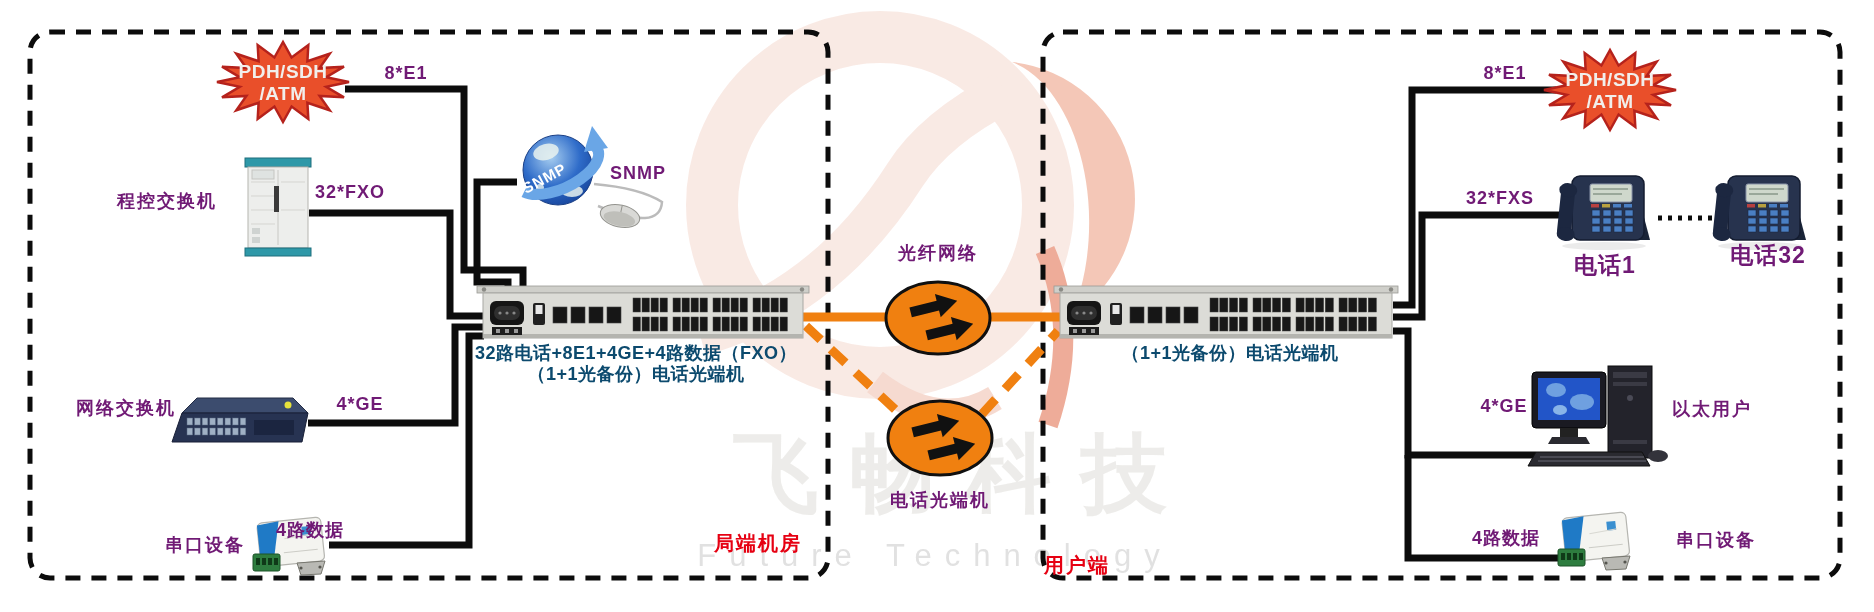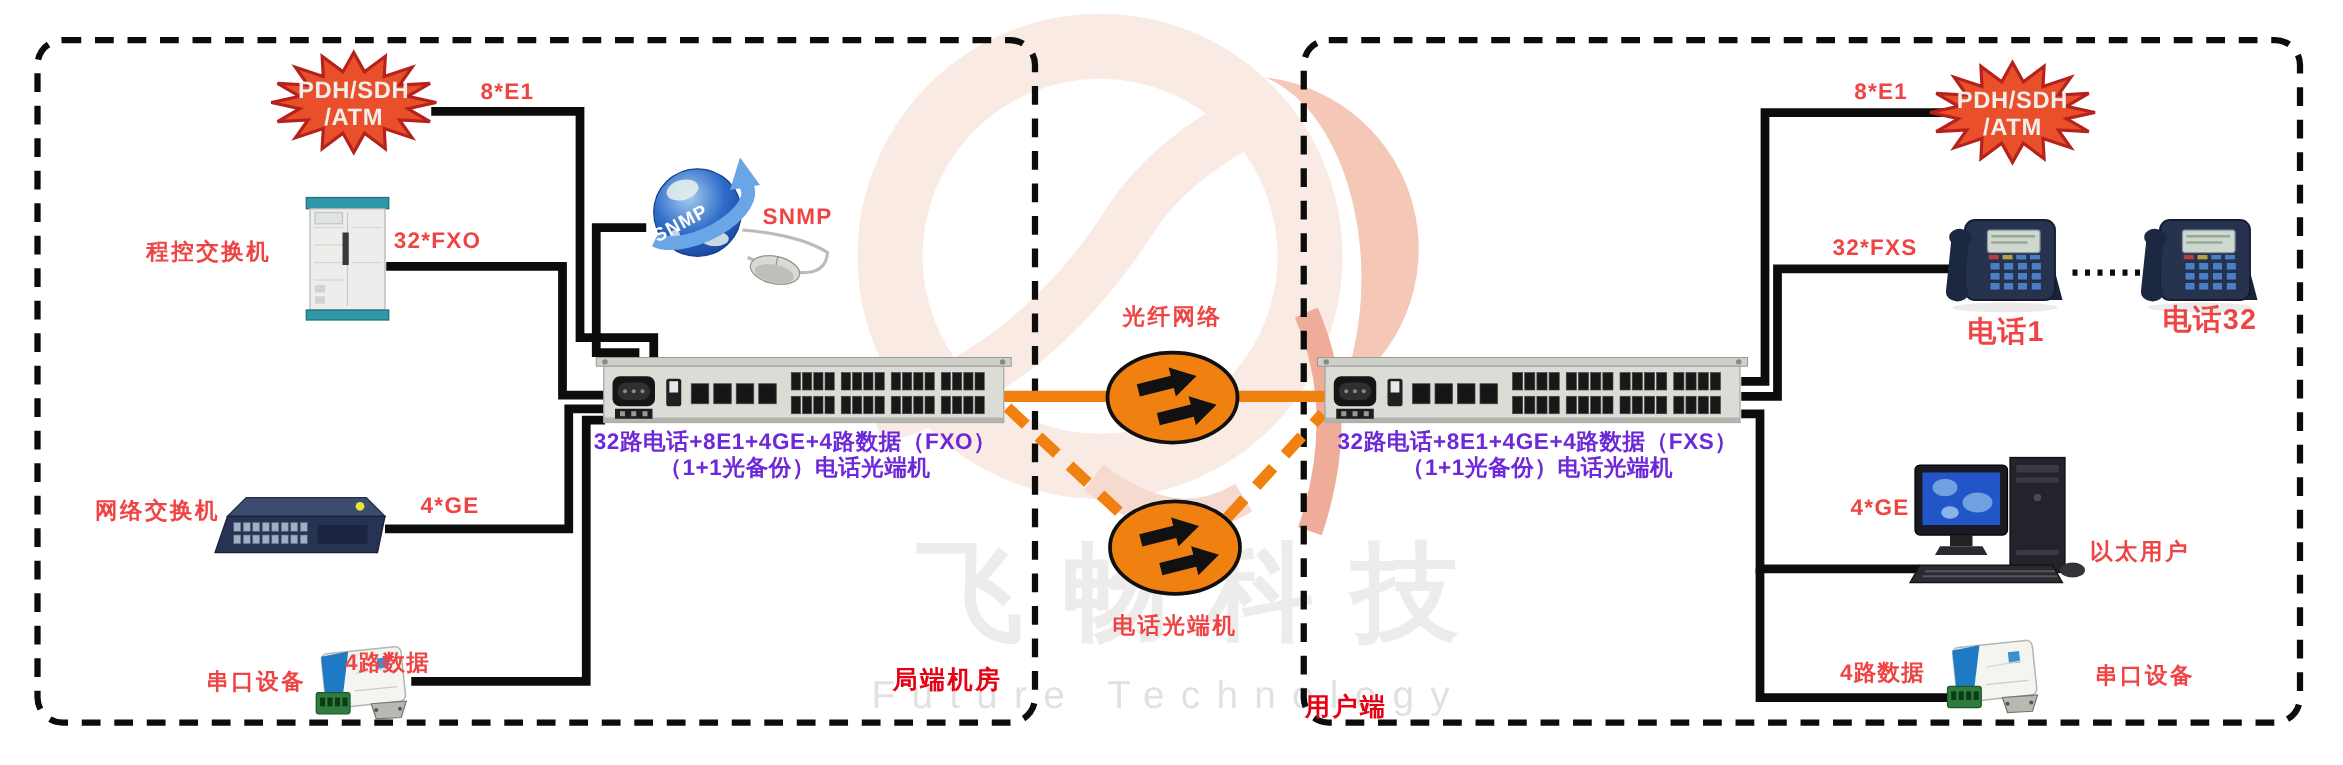--- a/index.html
+++ b/index.html
@@ -1,23 +1,23 @@
 <!DOCTYPE html>
 <html style="--fiber-orange: #F08010; --burst-fill: #E94F2A; --burst-stroke: #B5221C; --zone-red: #E60012;"><head>
 <meta charset="utf-8">
 <style>
   html,body{margin:0;padding:0;background:#ffffff;}
   #stage{position:relative;width:1874px;height:612px;background:#ffffff;overflow:hidden;
          font-family:"Liberation Sans","DejaVu Sans",sans-serif;}
   #diagram-svg{position:absolute;left:0;top:0;z-index:1;}
-  .lbl{position:absolute;z-index:2;text-align:center;color:#ef4444;font-size:18px;font-weight:600;
+  .lbl{position:absolute;z-index:2;text-align:center;color:#701a75;font-size:18px;font-weight:600;
        letter-spacing:1px;white-space:nowrap;}
   .lbl-cn{letter-spacing:2px;font-weight:600;}
   .lbl-small{font-size:23px;}
-  .mux-label{position:absolute;z-index:2;text-align:center;color:#6d28d9;font-size:18px;
+  .mux-label{position:absolute;z-index:2;text-align:center;color:#0c4a6e;font-size:18px;
              font-weight:700;line-height:21px;letter-spacing:0.5px;white-space:nowrap;}
   .zone-label{position:absolute;z-index:2;text-align:left;font-size:20px;font-weight:700;
               letter-spacing:2px;color:var(--zone-red,#E60012);white-space:nowrap;}
   .kline{stroke:#0c0c0c;stroke-width:7;fill:none;}
   .dotline{stroke:#0c0c0c;stroke-width:5;fill:none;stroke-dasharray:4 6;}
   .oline{stroke:var(--fiber-orange,#F08010);stroke-width:9;fill:none;}
   .odash{stroke:var(--fiber-orange,#F08010);stroke-width:9;fill:none;stroke-dasharray:20 14;}
   .oell{fill:var(--fiber-orange,#F08010);stroke:#101010;stroke-width:3;}
   .burst{fill:var(--burst-fill,#E94F2A);stroke:var(--burst-stroke,#B5221C);stroke-width:2.5;}
   .burst-text{fill:#f1efec;font-size:19px;font-weight:700;letter-spacing:0.5px;
@@ -353,21 +353,20 @@
   <div class="zone-label" style="left:714px;top:530px;width:110px;">局端机房</div>
 
   <div class="lbl lbl-cn" style="left:858px;top:241px;width:160px;">光纤网络</div>
   <div class="lbl lbl-cn" style="left:860px;top:488px;width:160px;">电话光端机</div>
 
   <div class="lbl" style="left:1455px;top:63px;width:100px;">8*E1</div>
   <div class="lbl" style="left:1445px;top:188px;width:110px;">32*FXS</div>
   <div class="lbl lbl-small" style="left:1555px;top:250px;width:100px;">电话1</div>
   <div class="lbl lbl-small" style="left:1716px;top:240px;width:104px;">电话32</div>
   <div class="mux-label" style="left:1030px;top:343px;width:400px;">
-    <div>32路电话+8E1+4GE+4路数据（FXS）</div>
     <div>（1+1光备份）电话光端机</div>
   </div>
   <div class="lbl" style="left:1454px;top:396px;width:100px;">4*GE</div>
-  <div class="lbl lbl-cn" style="left:1652px;top:397px;width:120px;margin-top:32px;">以太用户</div>
+  <div class="lbl lbl-cn" style="left:1652px;top:397px;width:120px;">以太用户</div>
   <div class="lbl" style="left:1450px;top:526px;width:112px;">4路数据</div>
   <div class="lbl lbl-cn" style="left:1656px;top:528px;width:120px;">串口设备</div>
   <div class="zone-label" style="left:1044px;top:552px;width:104px;">用户端</div>
 </div>
 
 </body></html>

